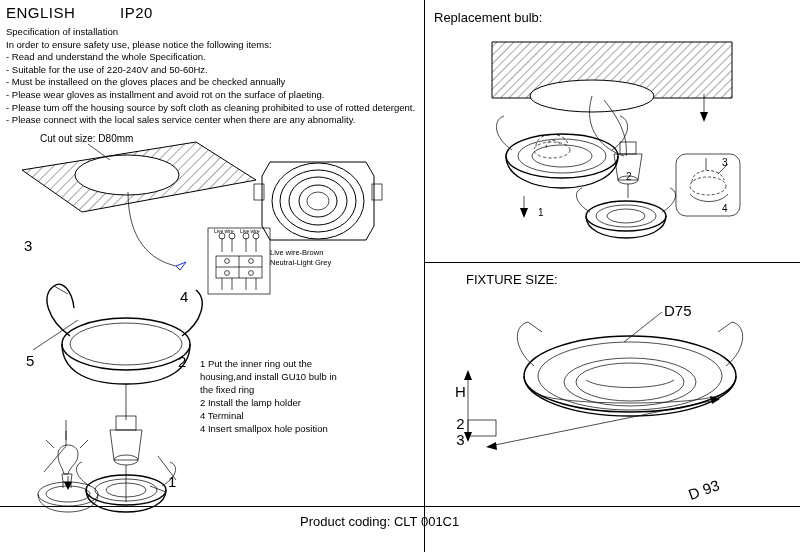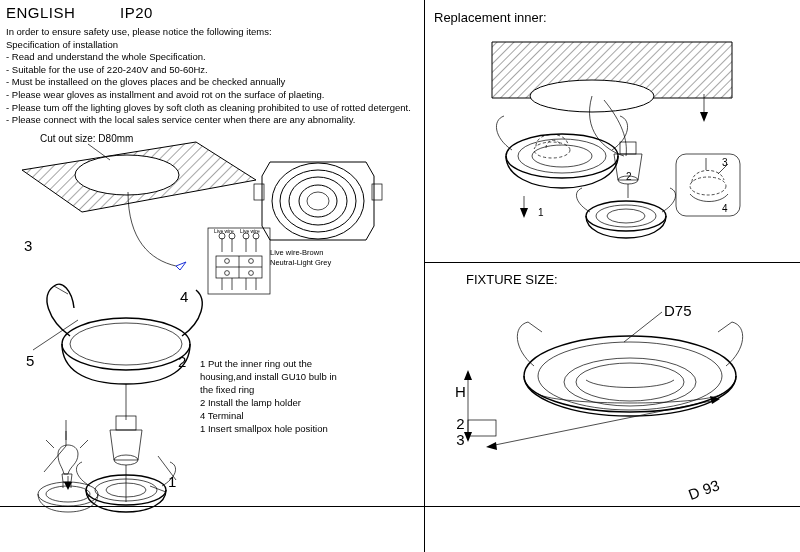--- a/index.html
+++ b/index.html
@@ -107,35 +107,35 @@
 </style>
 </head>
 <body>
 
 <div class="sheet">
 
   <div class="abs" id="lang-label">ENGLISH</div>
   <div class="abs" id="ip-label">IP20</div>
 
   <div class="abs" id="spec-block">
+    <div class="line">Specification of installation</div>
     <div class="line">In order to ensure safety use, please notice the following items:</div>
-    <div class="line">Specification of installation</div>
     <div class="line">- Read and understand the whole Specification.</div>
     <div class="line">- Suitable for the use of 220-240V and 50-60Hz.</div>
     <div class="line">- Must be installeed on the gloves places and be checked annually</div>
     <div class="line">- Please wear gloves as installment and avoid rot on the surface of plaeting.</div>
-    <div class="line">- Please tum off the lighting gloves by soft cloth as cleaning prohibited to use of rotted detergent.</div>
+    <div class="line">- Please tum off the housing source by soft cloth as cleaning prohibited to use of rotted detergent.</div>
     <div class="line">- Please connect with the local sales service center when there are any abnomality.</div>
   </div>
 
   <div class="abs rule" style="left:424px; top:0px; width:1px; height:552px;"></div>
   <div class="abs rule" style="left:424px; top:262px; width:376px; height:1px;"></div>
   <div class="abs rule" style="left:0px; top:506px; width:800px; height:1px;"></div>
 
-  <div class="abs" id="replacement-title">Replacement inner:</div>
+  <div class="abs" id="replacement-title">Replacement bulb:</div>
   <div class="abs" id="fixture-title">FIXTURE SIZE:</div>
 
   <svg class="abs" style="left:0px; top:120px;" width="424" height="386" viewBox="0 0 424 386">
 
     <defs>
       <pattern id="hatch" width="7" height="7" patternTransform="rotate(45)" patternUnits="userSpaceOnUse">
         <line x1="0" y1="0" x2="0" y2="7" stroke="#000" stroke-width="0.7"></line>
       </pattern>
       <pattern id="hatch2" width="6" height="6" patternTransform="rotate(45)" patternUnits="userSpaceOnUse">
         <line x1="0" y1="0" x2="0" y2="6" stroke="#000" stroke-width="0.7"></line>
@@ -253,21 +253,21 @@
     <div>Live wire-Brown</div>
     <div>Neutral-Light Grey</div>
   </div>
 
   <div class="abs" id="steps">
     <div>1 Put the inner ring out the</div>
     <div>   housing,and install GU10 bulb in</div>
     <div>   the fixed ring</div>
     <div>2 Install the lamp holder</div>
     <div>4 Terminal</div>
-    <div>1 Insert smallpox hole position</div>
+    <div>4 Insert smallpox hole position</div>
   </div>
 
   <svg class="abs" style="left:432px; top:30px;" width="360" height="228" viewBox="0 0 360 228">
 
     <path d="M 60 12 L 300 12 L 300 68 L 60 68 Z" fill="url(#hatch2)" stroke="#000" stroke-width="1"></path>
     <ellipse cx="160" cy="66" rx="62" ry="16" fill="#ffffff" stroke="#000" stroke-width="1"></ellipse>
 
     <path class="thin" d="M 160 66 C 150 100, 172 120, 192 126"></path>
     <path class="thin" d="M 172 70 C 190 92, 196 110, 194 126"></path>
 
@@ -353,14 +353,15 @@
     <path d="M 46 157 L 56 152 L 57 160 Z" fill="#000"></path>
     <path d="M 280 109 L 270 106 L 272 114 Z" fill="#000"></path>
 
     <rect class="thin" x="28" y="130" width="28" height="16"></rect>
   </svg>
 
   <div class="abs" id="d75-label">D75</div>
   <div class="abs" id="h23-label">H 23</div>
   <div class="abs" id="d93-label">D 93</div>
 
+  <div class="abs" id="product-coding">Product coding: CLT 001C1</div>
 
 </div>
 
 </body></html>

